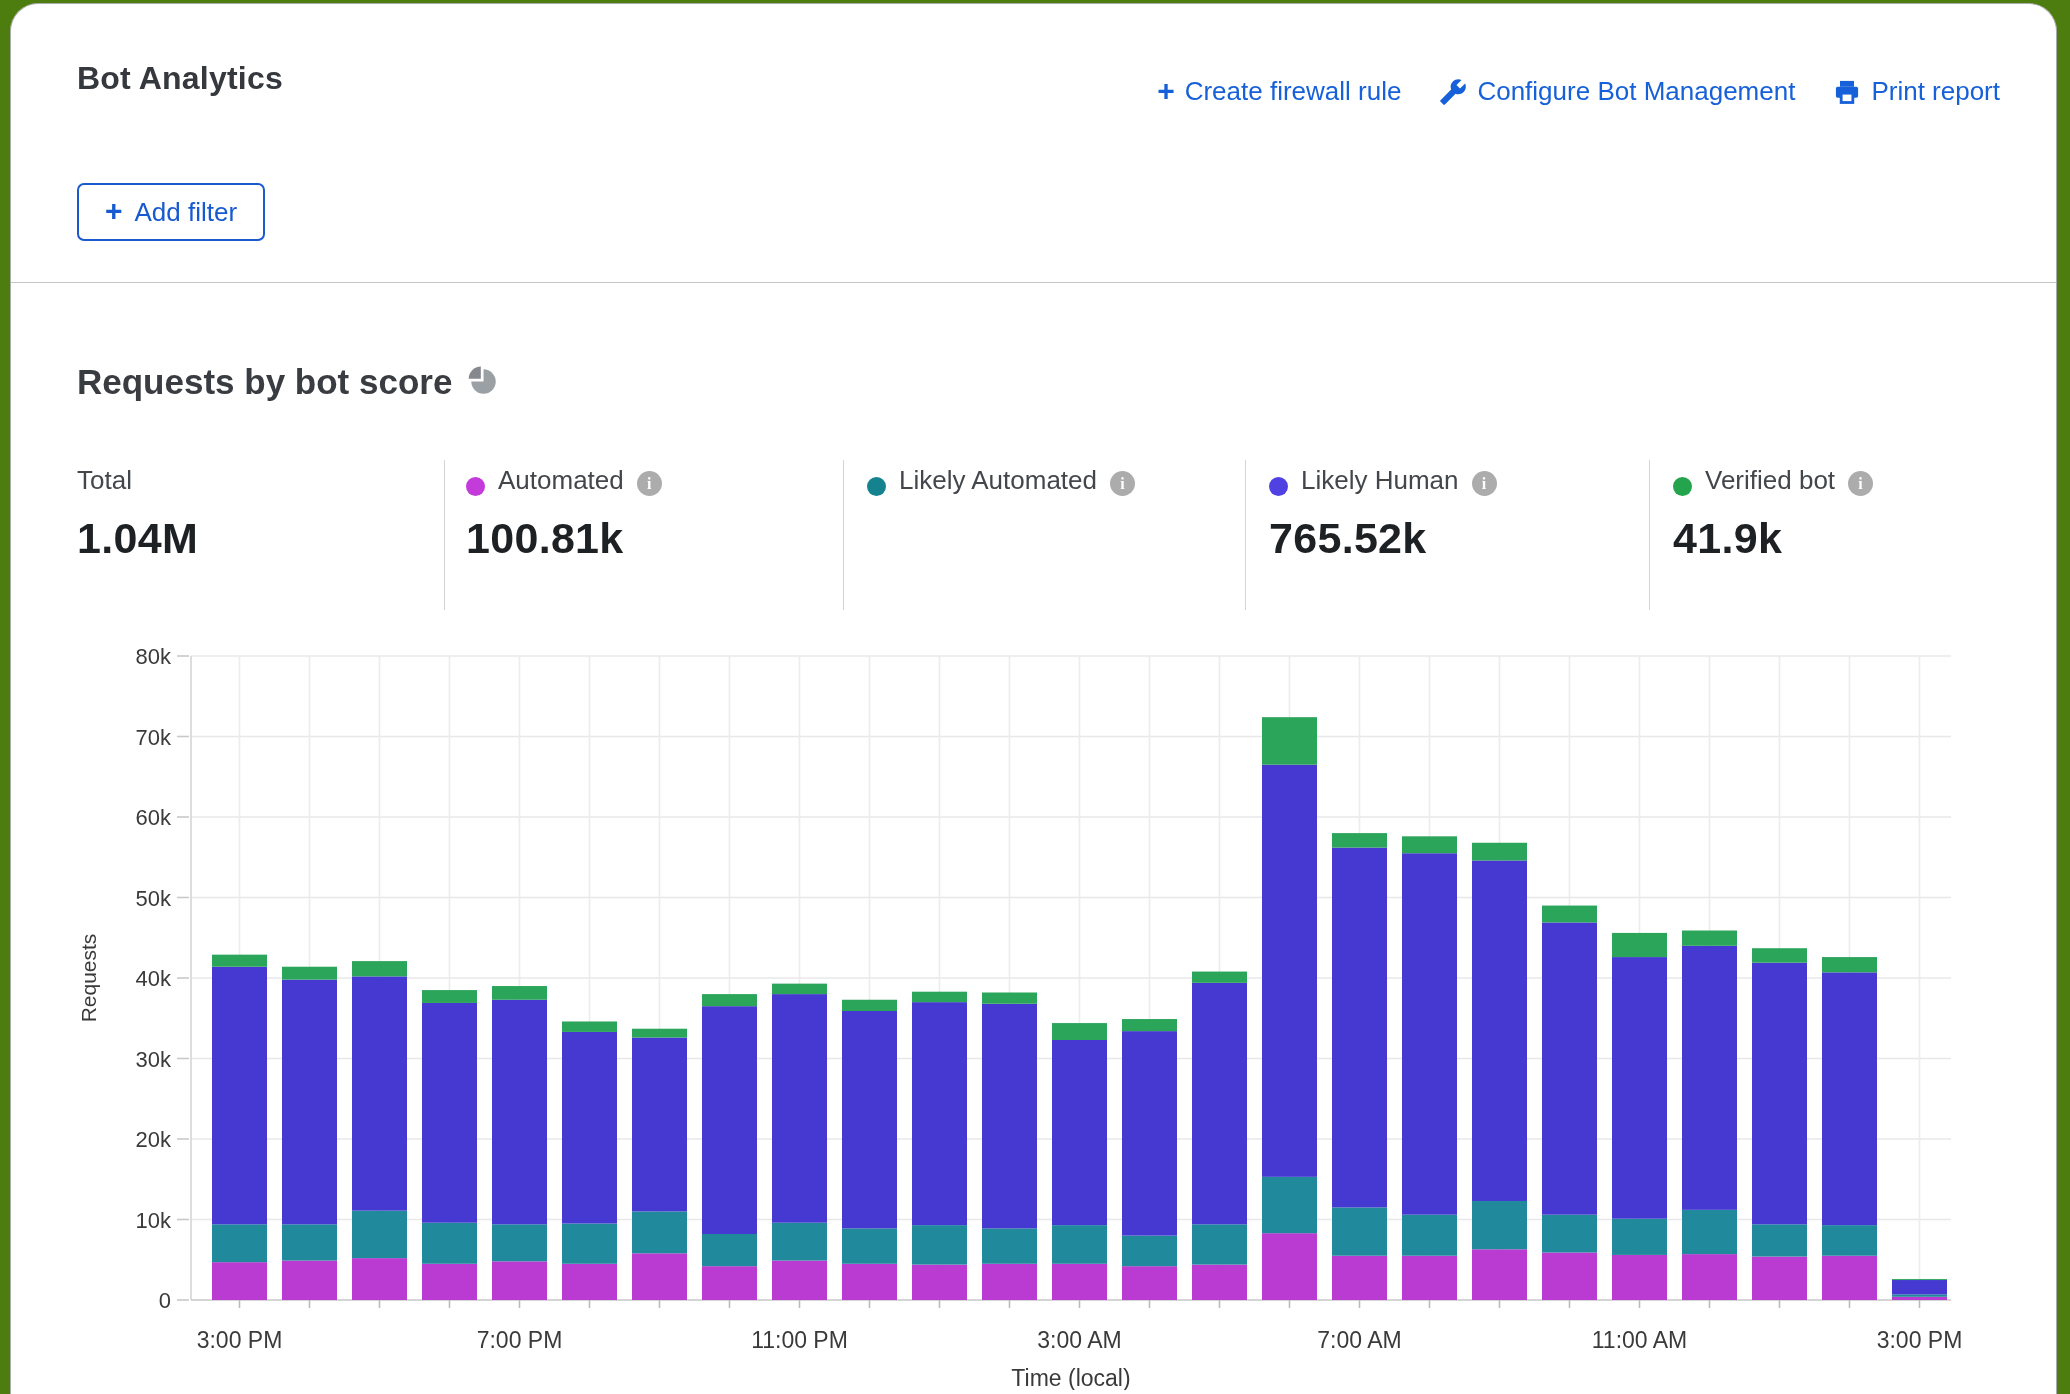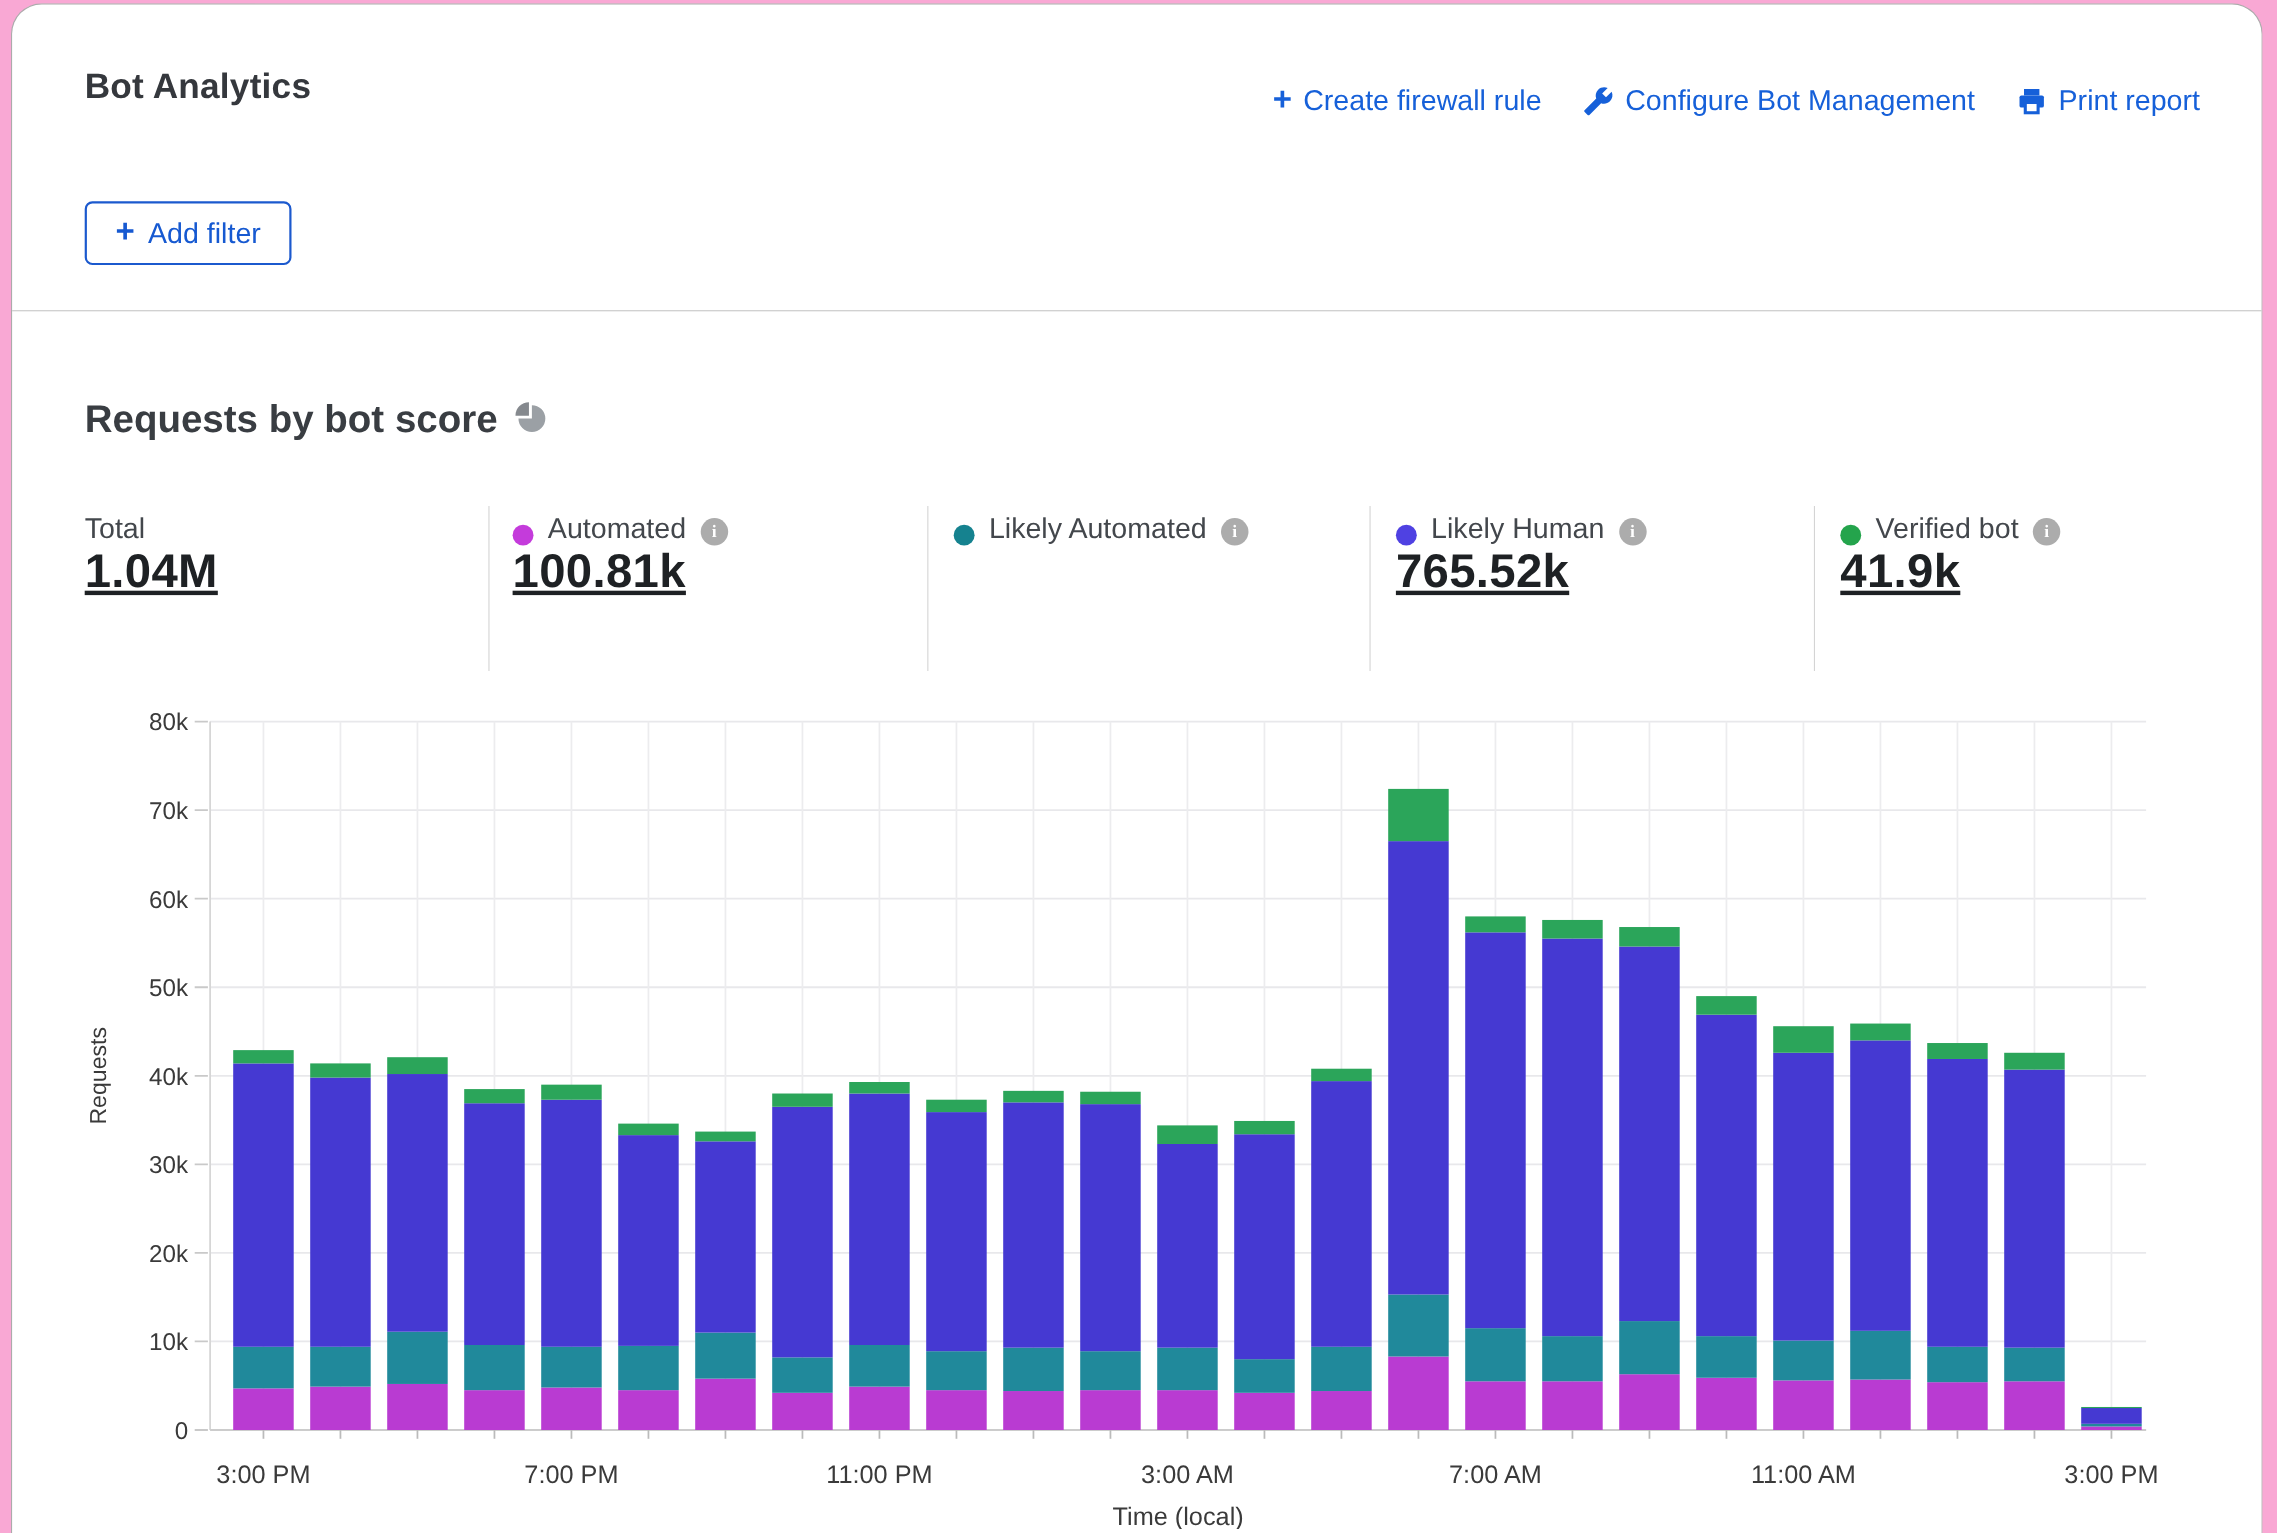--- a/index.html
+++ b/index.html
@@ -1,17 +1,17 @@
 <!DOCTYPE html>
 <html><head>
 <meta charset="utf-8">
 <style>
   html,body{margin:0;padding:0;background:#ffffff;}
   body{width:2070px;height:1394px;overflow:hidden;font-family:"Liberation Sans",sans-serif;-webkit-font-smoothing:antialiased;}
-  .screen{position:relative;width:2070px;height:1394px;background:#f9a8d4;}
+  .screen{position:relative;width:2070px;height:1394px;background:#4d7c0f;}
   .card{position:absolute;left:10px;top:3px;width:2047px;height:1391px;background:#fff;
         border:1.5px solid #ABABAB;border-bottom:none;border-radius:28px 28px 0 0;box-sizing:border-box;}
   .page-title{position:absolute;left:66px;top:56px;font-size:32px;font-weight:700;color:#35383D;letter-spacing:.2px;}
   .actions{position:absolute;right:56px;top:72px;display:flex;align-items:center;gap:38px;}
   .action{display:flex;align-items:center;gap:10px;color:#1660D9;font-size:26px;cursor:pointer;text-decoration:none;}
   .plus-glyph{font-size:30px;font-weight:700;line-height:1;position:relative;top:-1px;}
   .action svg{display:block;}
   .add-filter{position:absolute;left:66px;top:179px;height:58px;padding:0 26px;display:inline-flex;align-items:center;gap:12px;
         background:#fff;border:2px solid #1B59CE;border-radius:7px;color:#1659D1;font-size:26px;cursor:pointer;box-sizing:border-box;}
   .dropdown{position:absolute;left:1690px;top:172px;width:312px;height:66px;border:1.5px solid #8E8E8E;border-radius:9px;
@@ -22,21 +22,21 @@
   .section-title-row{position:absolute;left:66px;top:358px;display:flex;align-items:center;gap:16px;}
   .section-title{font-size:35px;font-weight:700;color:#393D42;}
   .stats{position:absolute;left:0;top:452px;width:100%;height:160px;}
   .stat-divider{position:absolute;top:4px;height:150px;width:0;border-left:1.5px solid #D4D4D4;}
   .stat{position:absolute;top:6px;}
   .stat-label-row{display:flex;align-items:flex-end;gap:13px;height:34px;}
   .stat-label{font-size:26px;color:#43474C;}
   .dot{width:19px;height:19px;border-radius:50%;}
   .info-icon{width:25px;height:25px;border-radius:50%;background:#ACACAC;color:#fff;font-size:16px;font-weight:700;
         display:inline-flex;align-items:center;justify-content:center;font-family:"Liberation Serif",serif;cursor:pointer;}
-  .stat-value{font-size:43px;font-weight:700;color:#1E2124;letter-spacing:.3px;text-decoration:underline;}
+  .stat-value{margin-top:18px;font-size:43px;font-weight:700;color:#1E2124;letter-spacing:.3px;}
   .chart-wrap{position:absolute;left:50px;top:624px;width:1950px;height:762px;}
   svg text{font-family:"Liberation Sans",sans-serif;}
 </style>
 </head>
 <body>
 
 <div class="screen">
   <div class="card">
 
     <div class="page-title">Bot Analytics</div>

